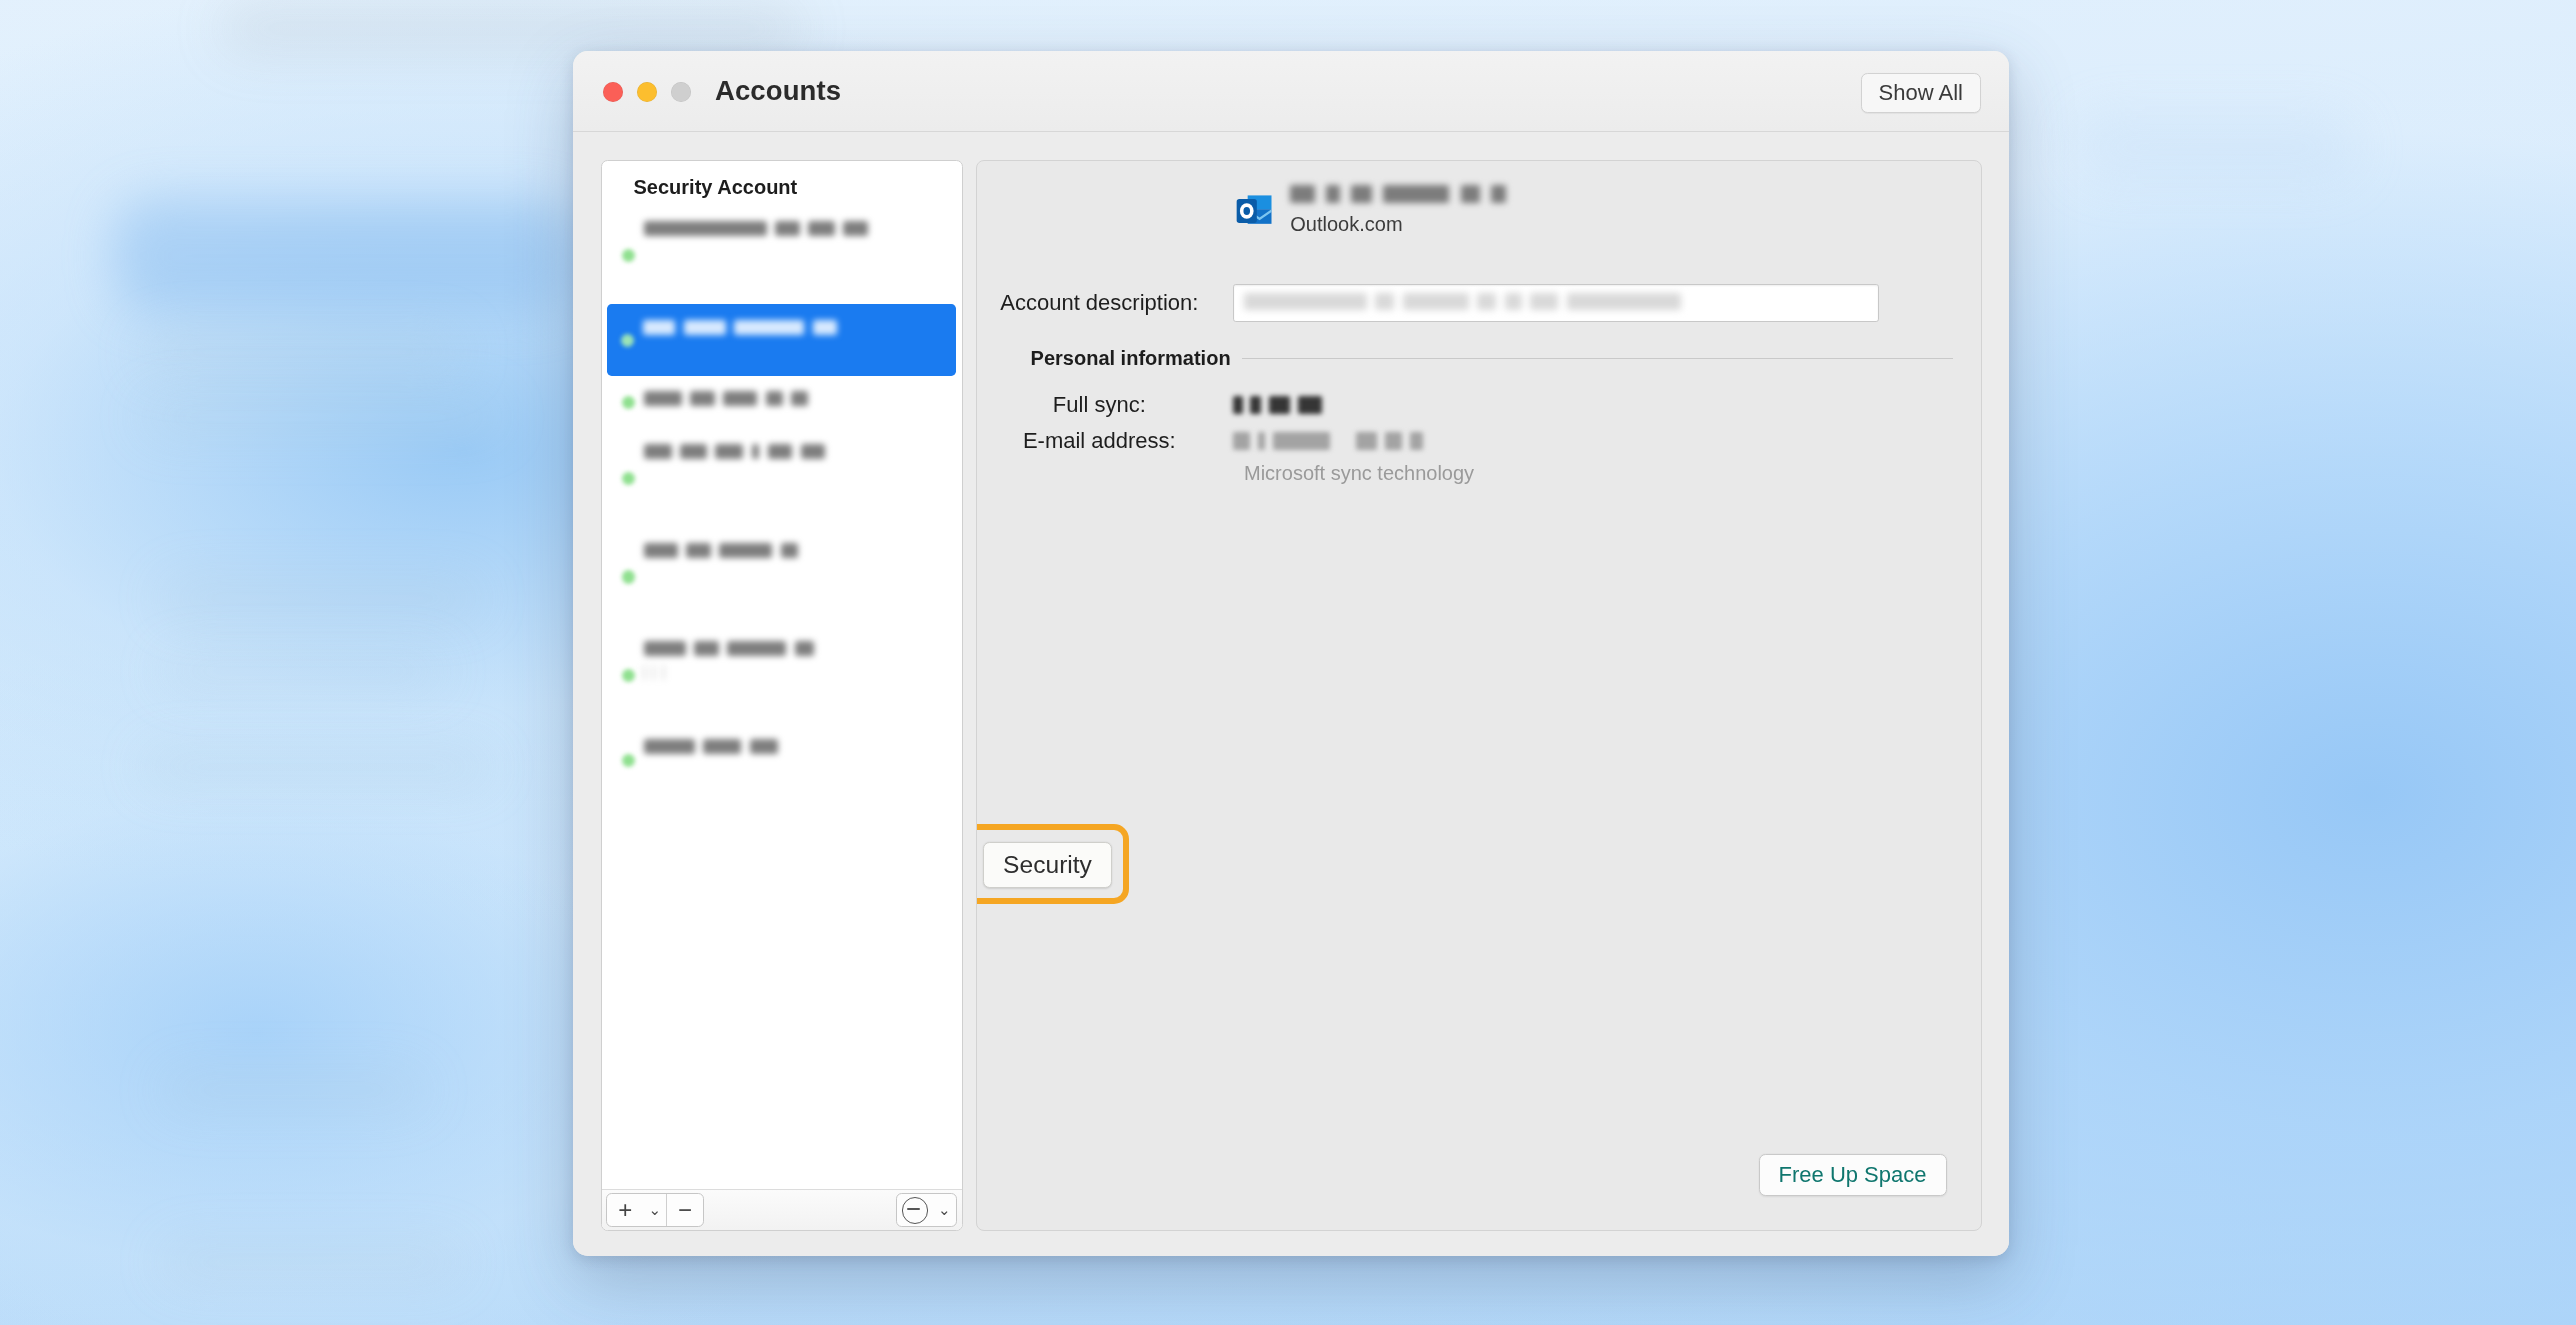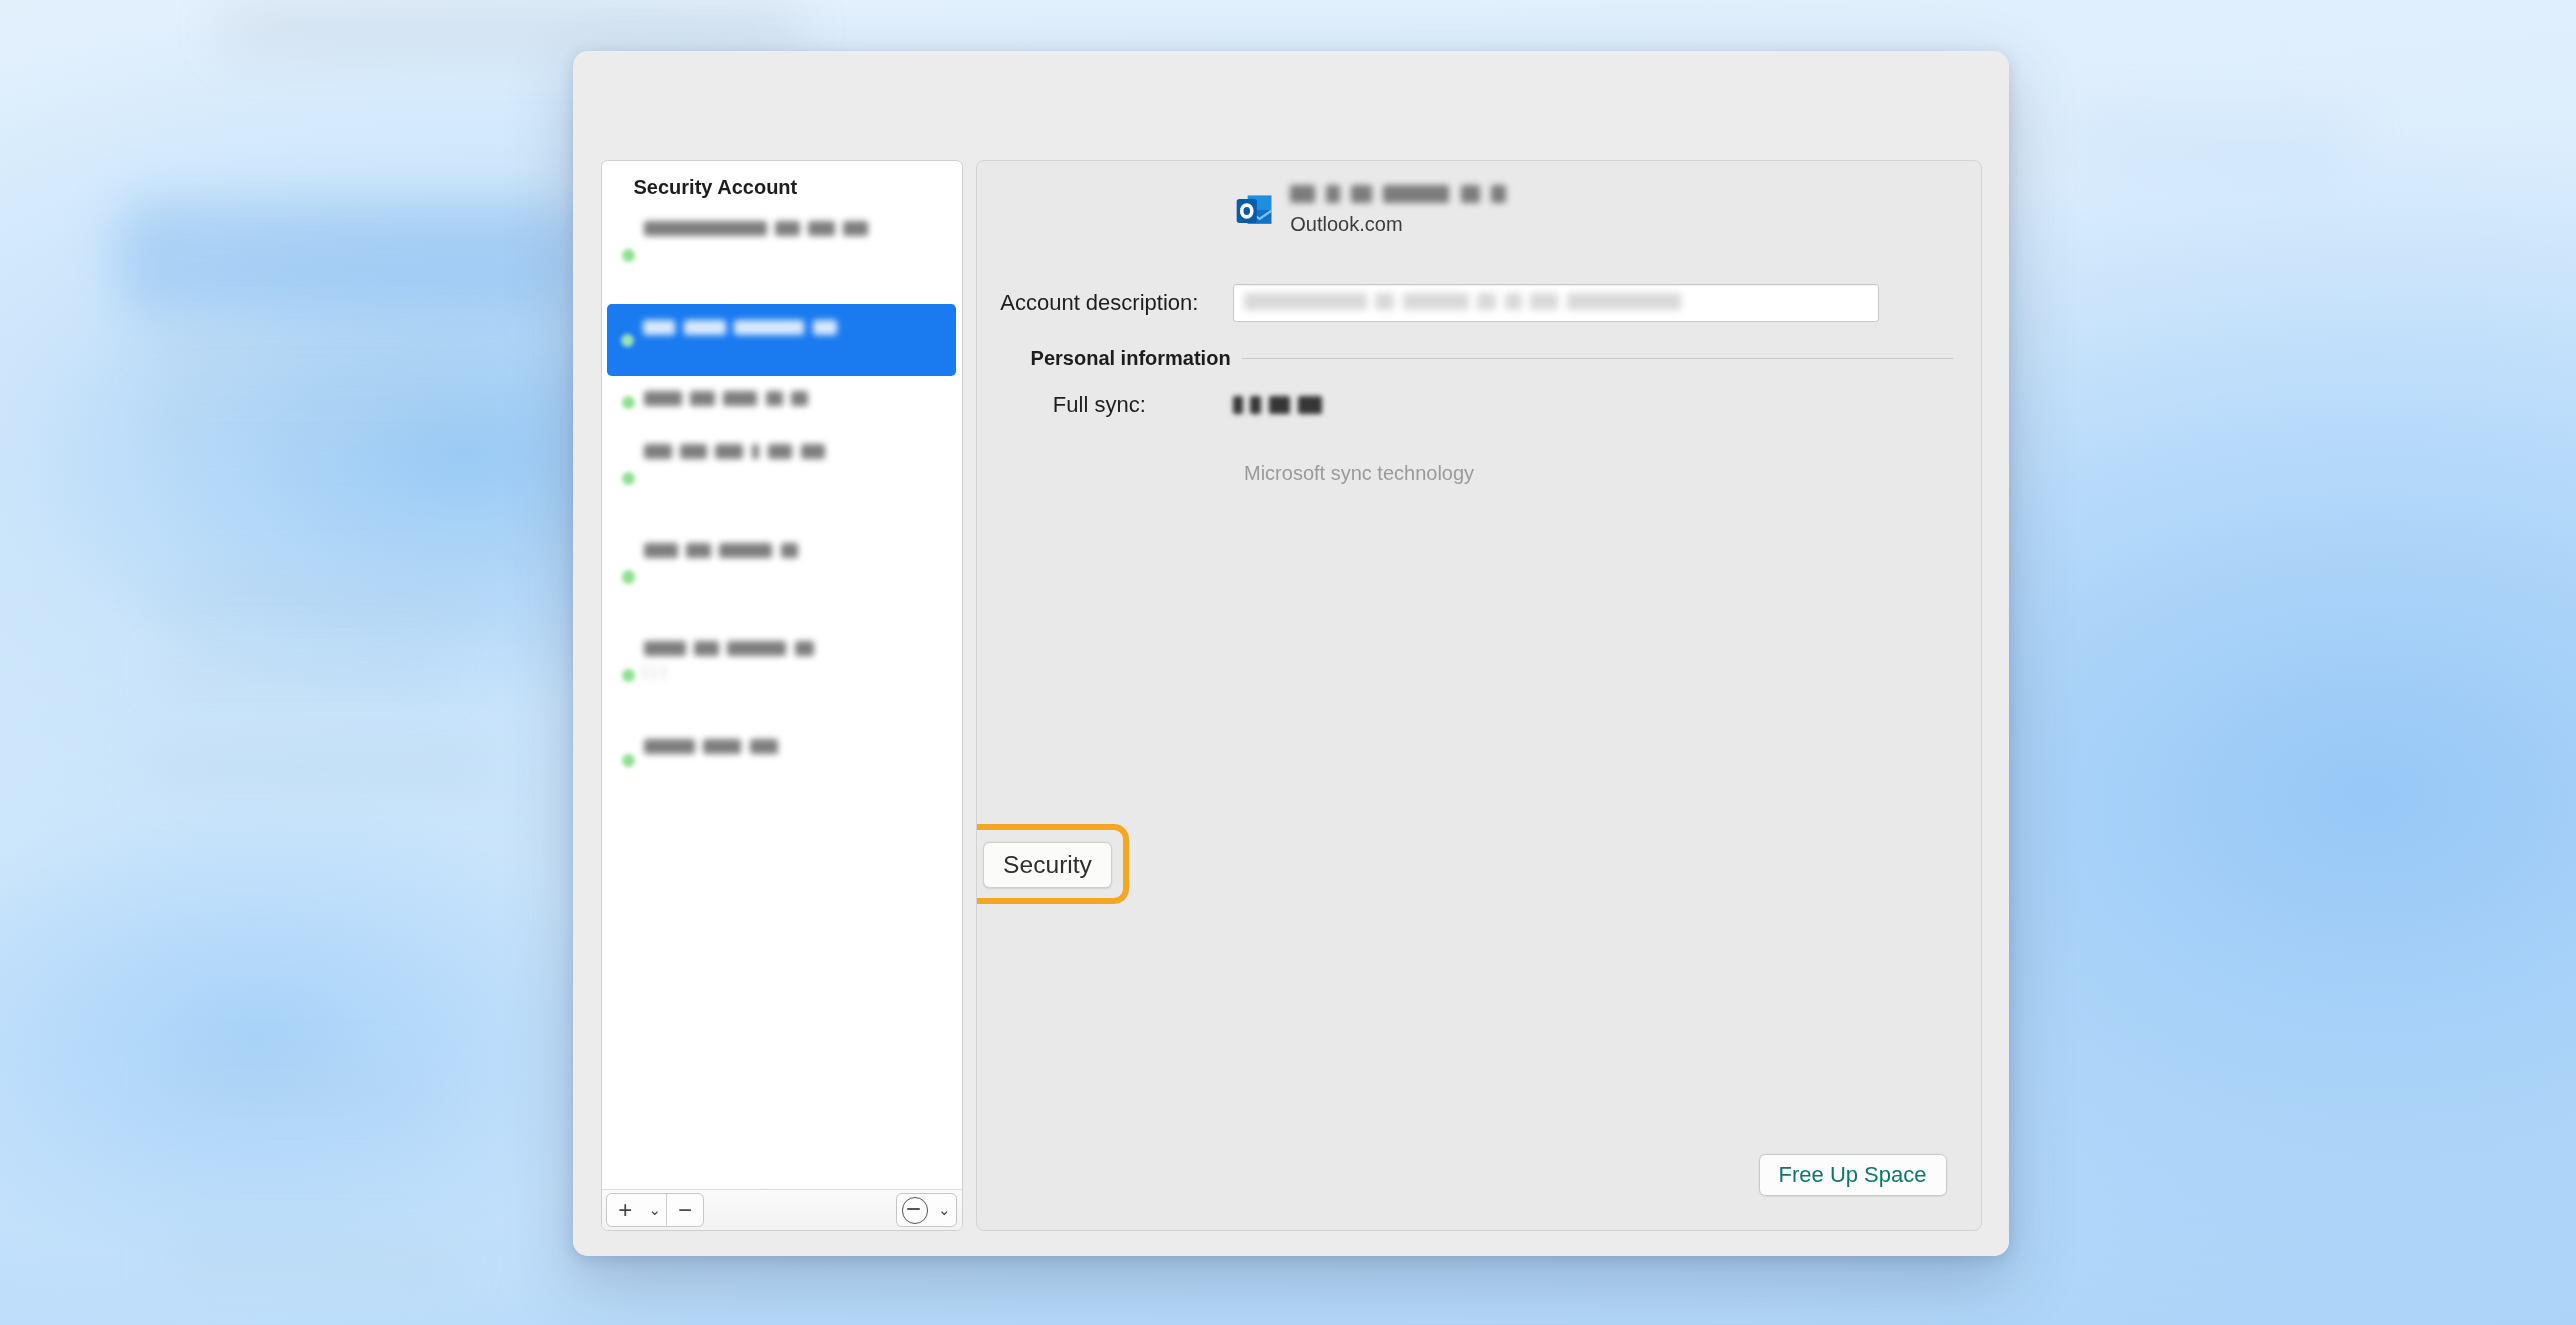--- a/index.html
+++ b/index.html
@@ -374,20 +374,29 @@
   <div class="smudge s5"></div>
   <div class="smudge s6"></div>
   <div class="smudge s7"></div>
   <div class="smudge s8"></div>
   <div class="smudge s9"></div>
   <div class="smudge s10"></div>
 </div>
 
 <div id="window">
 
+  <div id="titlebar">
+    <div class="traffic">
+      <div class="light red"></div>
+      <div class="light yellow"></div>
+      <div class="light gray"></div>
+    </div>
+    <div id="win-title">Accounts</div>
+    <div id="show-all-btn">Show All</div>
+  </div>
 
   <div id="body-area">
 
     <div id="sidebar">
       <div id="sidebar-list">
         <div id="sidebar-header">Security Account</div>
         <div id="acct-rows">
             <div class="acct-row">
               <span class="dot"></span>
               <div class="tokrow">
@@ -578,20 +587,32 @@
       <div class="form-row" id="row-fullname">
         <div class="form-label">Full sync:</div>
         <div class="value-tokens" id="fullname-tokens">
             <span class="tok" style="width: 9.5px;"></span>
             <span class="tok" style="width: 11.4px;"></span>
             <span class="tok" style="width: 21px;"></span>
             <span class="tok" style="width: 24.6px;"></span>
           </div>
       </div>
 
+      <div class="form-row" id="row-email">
+        <div class="form-label">E-mail address:</div>
+        <div class="value-tokens soft" id="email-tokens">
+            <span class="tok" style="width: 17px;"></span>
+            <span class="tok" style="width: 7.6px;"></span>
+            <span class="tok" style="width: 57px;"></span>
+            <span style="width: 11.4px;"></span>
+            <span class="tok" style="width: 21px;"></span>
+            <span class="tok" style="width: 17px;"></span>
+            <span class="tok" style="width: 13.3px;"></span>
+          </div>
+      </div>
 
       <div id="sync-note">Microsoft sync technology</div>
 
       <div id="security-wrap">
         <div id="security-btn">Security</div>
         <div id="security-highlight"></div>
       </div>
 
       <div id="free-up-btn">Free Up Space</div>
     </div>

